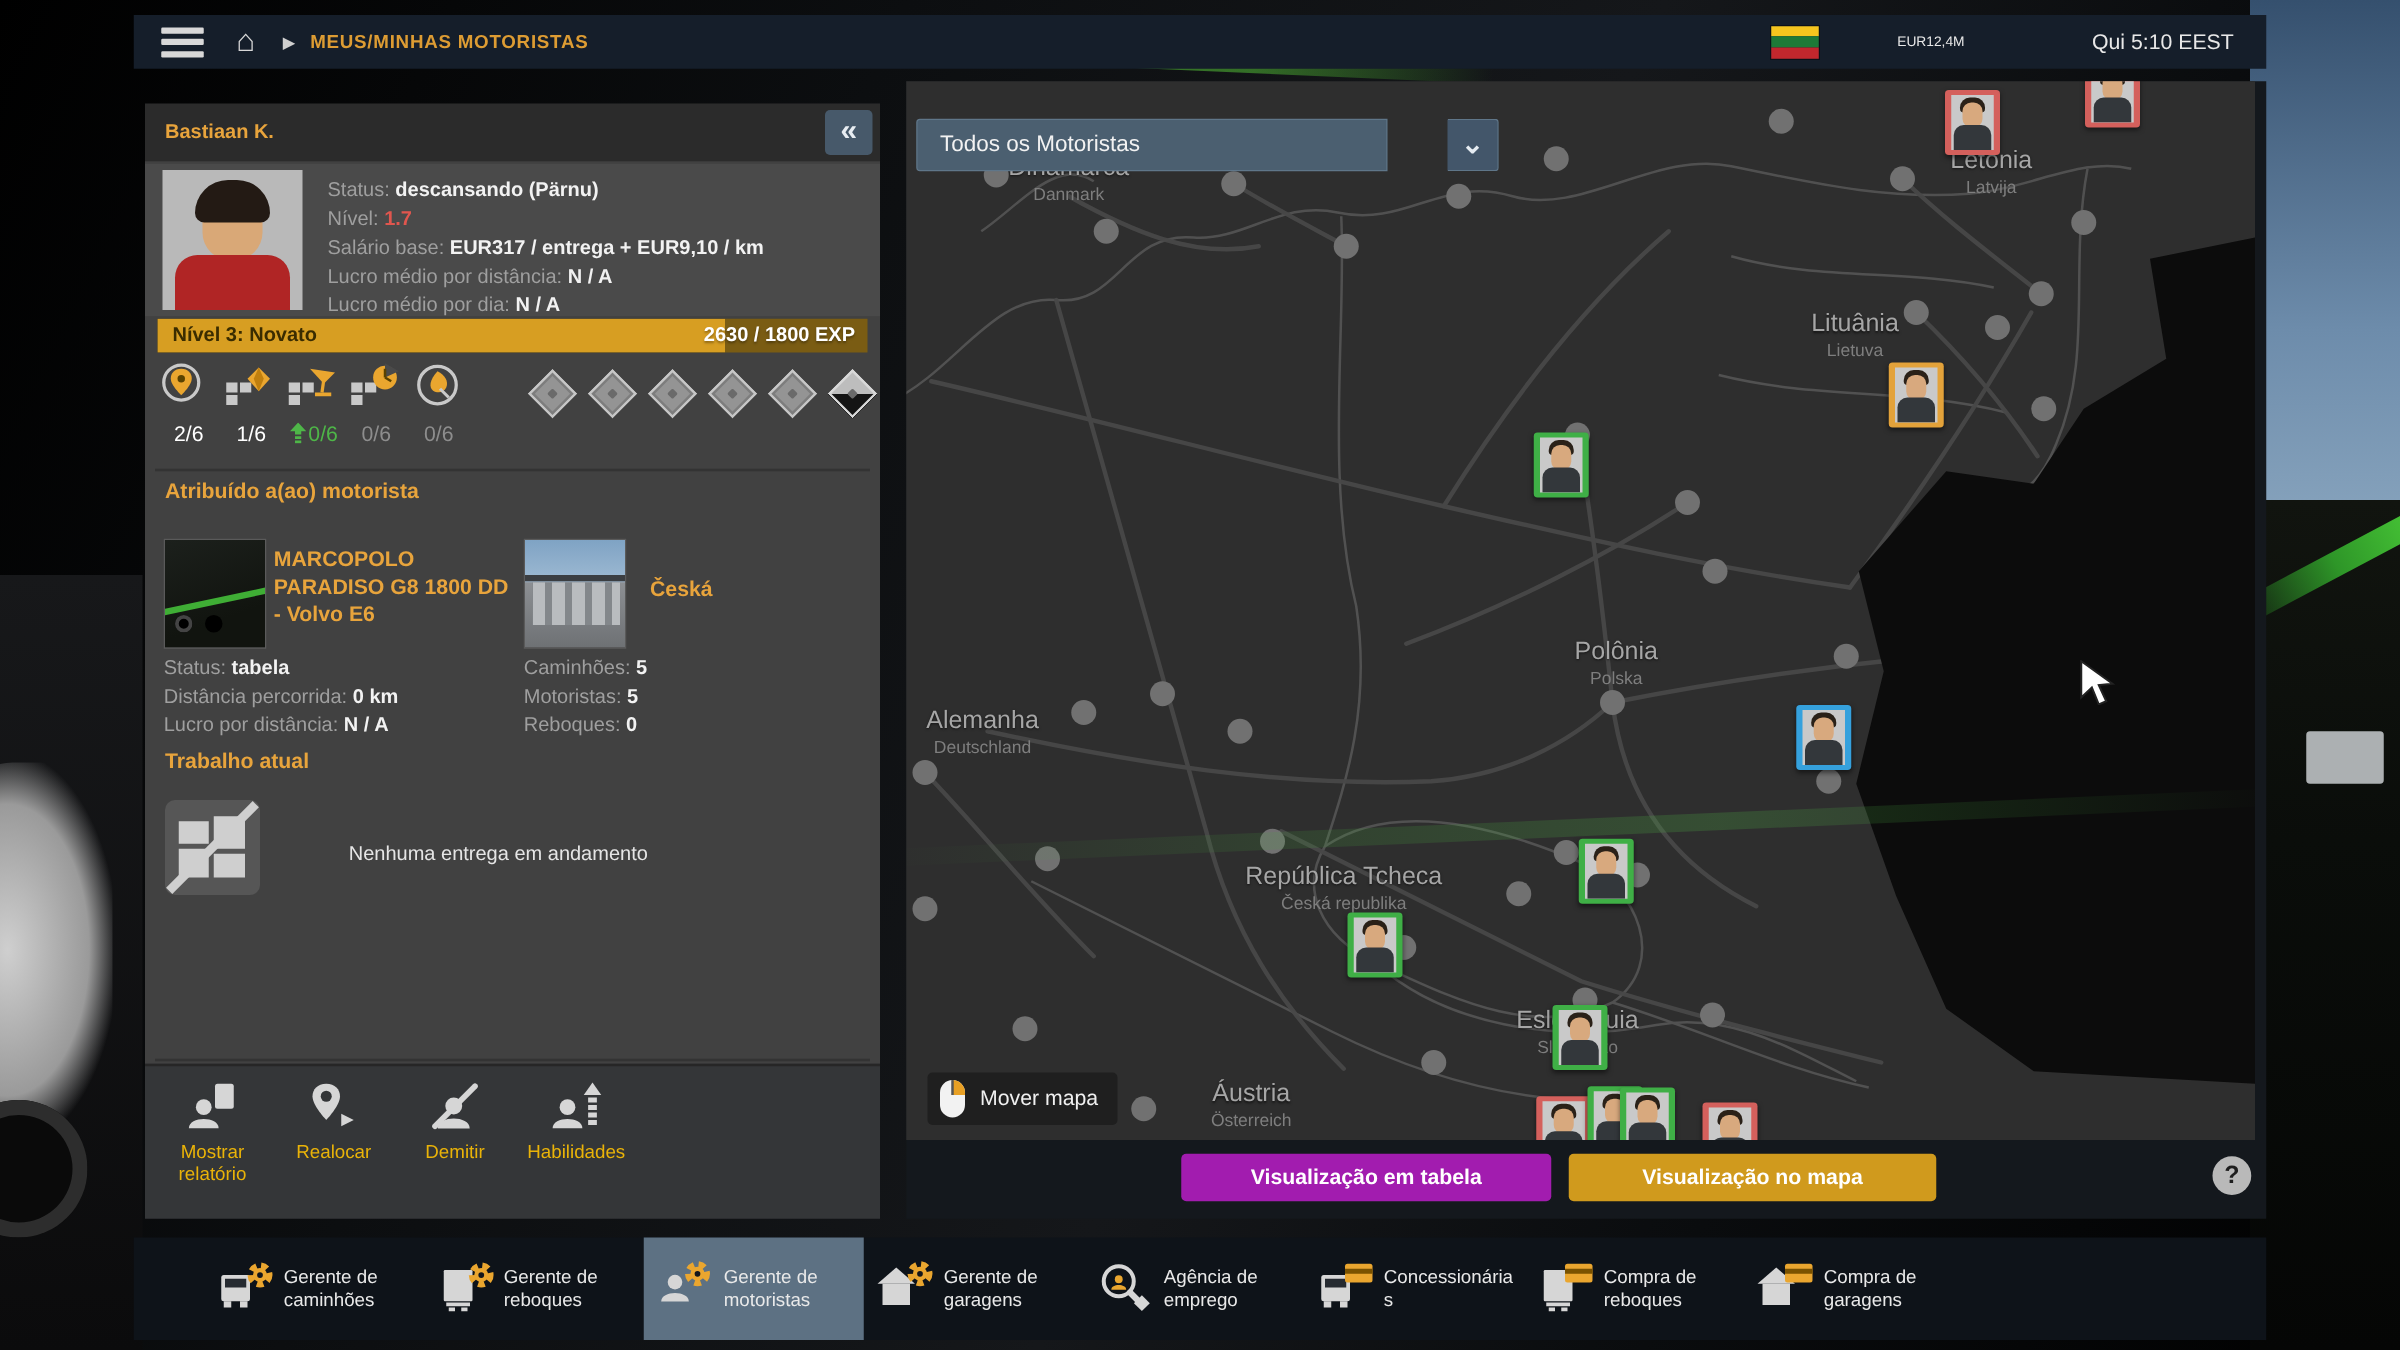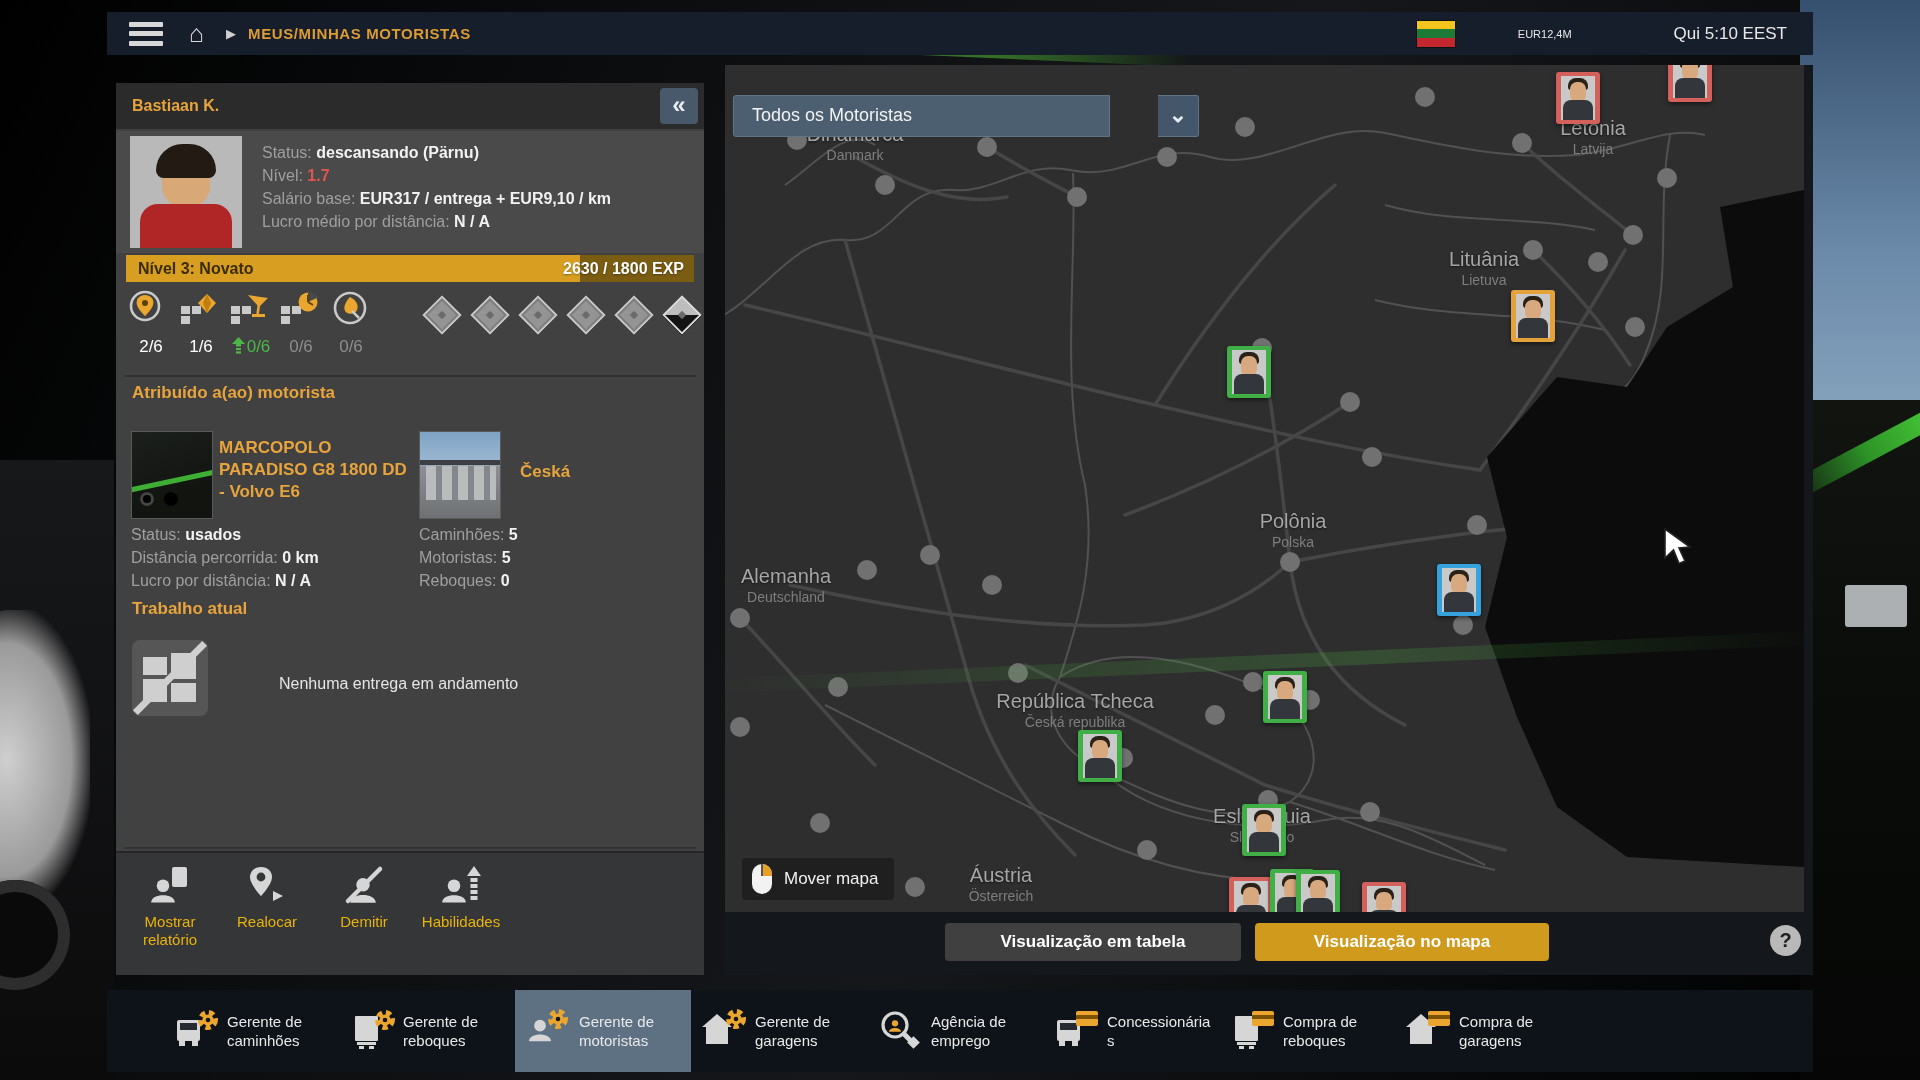--- a/index.html
+++ b/index.html
@@ -121,21 +121,21 @@
   .mouse-ic{width:20px;height:30px;background:#f2f2f2;border-radius:10px;position:relative;margin-right:12px;overflow:hidden;}
   .mouse-ic::before{content:"";position:absolute;left:10px;top:0;width:10px;height:12px;background:#e8a024;}
   .mouse-ic::after{content:"";position:absolute;left:9px;top:0;width:2px;height:12px;background:#555;}
   .dropdown{position:absolute;left:8px;top:30px;display:flex;cursor:pointer;gap:48px;}
   .dd-main{width:357px;height:40px;background:#4b5f70;border:1px solid #5f7689;border-radius:3px 0 0 3px;
       color:#f2f2f2;font-size:18px;line-height:38px;padding-left:18px;}
   .dd-chevron{width:40px;height:40px;background:#43566a;border:1px solid #5f7689;border-left:none;
       border-radius:0 3px 3px 0;color:#e6ecf2;text-align:center;font-size:22px;line-height:38px;font-weight:bold;}
   .view-btn{position:absolute;top:858px;height:38px;border-radius:4px;color:#fff;font-size:17px;font-weight:bold;
       text-align:center;line-height:38px;cursor:pointer;}
-  .btn-table{left:220px;width:296px;background:#404040;}
+  .btn-table{left:220px;width:296px;background:#a21caf;}
   .btn-map{left:530px;width:294px;background:#d09a1d;}
   .help-btn{position:absolute;left:1045px;top:860px;width:31px;height:31px;border-radius:50%;background:#b9b9b9;
       color:#1e1e1e;font-size:20px;font-weight:bold;text-align:center;line-height:31px;cursor:pointer;}
   
   .bottom-nav{position:absolute;left:107px;top:990px;width:1706px;height:82px;background:#0e1319;
       display:flex;padding-left:56px;box-sizing:border-box;}
   .nav-item{width:176px;height:82px;display:flex;align-items:center;cursor:pointer;}
   .nav-item.selected{background:#5d7183;}
   .nav-item .nic{margin-left:10px;flex:none;}
   .nav-item .nlbl{margin-left:8px;width:108px;color:#e9e9e9;font-size:15px;line-height:19px;overflow-wrap:anywhere;}
@@ -185,20 +185,21 @@
       <div class="avatar">
         <div class="face"></div>
           <div class="hair"></div>
           <div class="shirt"></div>
       </div>
       <div class="info-rows" id="info-rows">
           <div class="info-row"><span class="lbl">Status: </span><span class="val">descansando (Pärnu)</span></div>
           <div class="info-row"><span class="lbl">Nível: </span><span class="val red">1.7</span></div>
           <div class="info-row"><span class="lbl">Salário base: </span><span class="val">EUR317 / entrega + EUR9,10 / km</span></div>
           <div class="info-row"><span class="lbl">Lucro médio por distância: </span><span class="val">N / A</span></div>
+          <div class="info-row"><span class="lbl">Lucro médio por dia: </span><span class="val">N / A</span></div>
         </div>
     </div>
     <div class="exp-bar">
       <div class="exp-fill" id="exp-fill" style="width: 80%;"></div>
       <div class="exp-title">Nível 3: Novato</div>
       <div class="exp-value">2630 / 1800 EXP</div>
     </div>
     <div class="skills-row" id="skills-row">
         <div class="skill"><div class="ic"><svg width="46" height="42" viewBox="0 0 46 42" xmlns="http://www.w3.org/2000/svg">
               <circle cx="17" cy="17" r="14" fill="none" stroke="#c9c9c9" stroke-width="2.6"></circle>
@@ -255,21 +256,21 @@
         <div class="adr"></div>
         <div class="adr dark"></div>
       </div>
     <div class="divider" style="top:292px"></div>
     <div class="section-heading" style="top:300px">Atribuído a(ao) motorista</div>
     <div class="thumb truck-thumb"></div>
     <div class="assign-name" style="left:103px;top:354px">MARCOPOLO PARADISO G8 1800 DD - Volvo E6</div>
     <div class="thumb garage-thumb"></div>
     <div class="assign-name" style="left:404px;top:378px">Česká</div>
     <div class="stats" id="truck-stats" style="left:15px;top:440px">
-        <div class="info-row"><span class="lbl">Status: </span><span class="val">usados</span></div>
+        <div class="info-row"><span class="lbl">Status: </span><span class="val">tabela</span></div>
         <div class="info-row"><span class="lbl">Distância percorrida: </span><span class="val">0 km</span></div>
         <div class="info-row"><span class="lbl">Lucro por distância: </span><span class="val">N / A</span></div>
       </div>
     <div class="stats" id="garage-stats" style="left:303px;top:440px">
         <div class="info-row"><span class="lbl">Caminhões: </span><span class="val">5</span></div>
         <div class="info-row"><span class="lbl">Motoristas: </span><span class="val">5</span></div>
         <div class="info-row"><span class="lbl">Reboques: </span><span class="val">0</span></div>
       </div>
     <div class="section-heading" style="top:516px">Trabalho atual</div>
     <div class="job-icon" id="job-icon"><svg width="78" height="78" viewBox="0 0 78 78" xmlns="http://www.w3.org/2000/svg">

